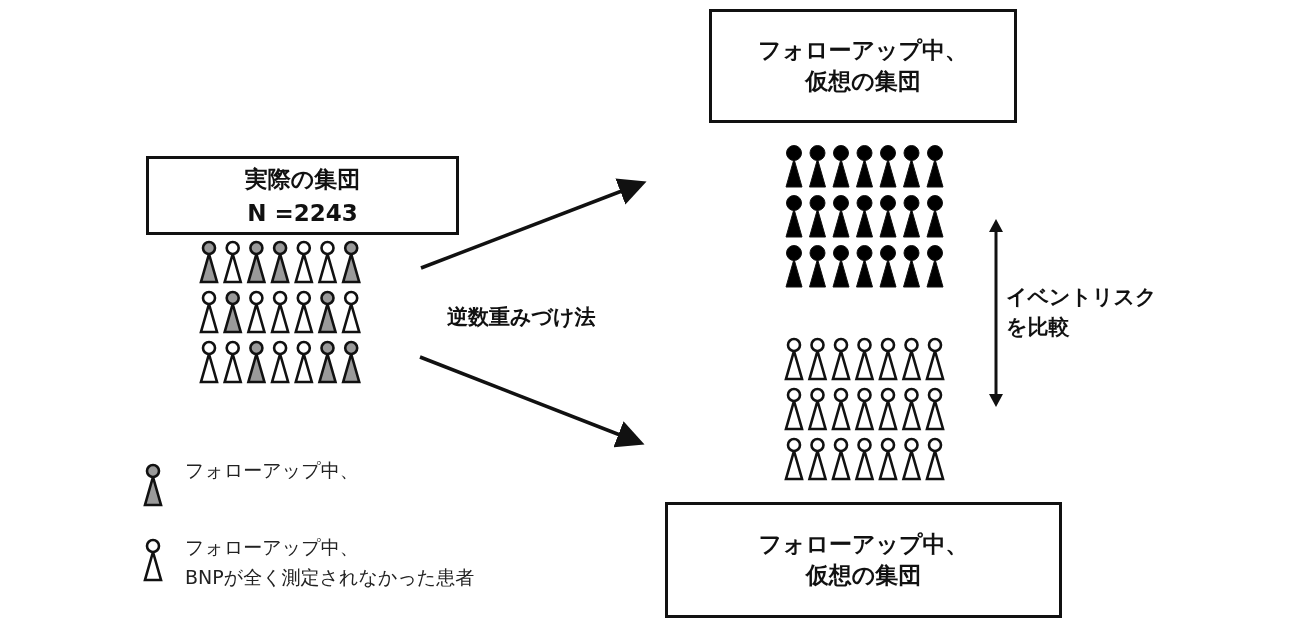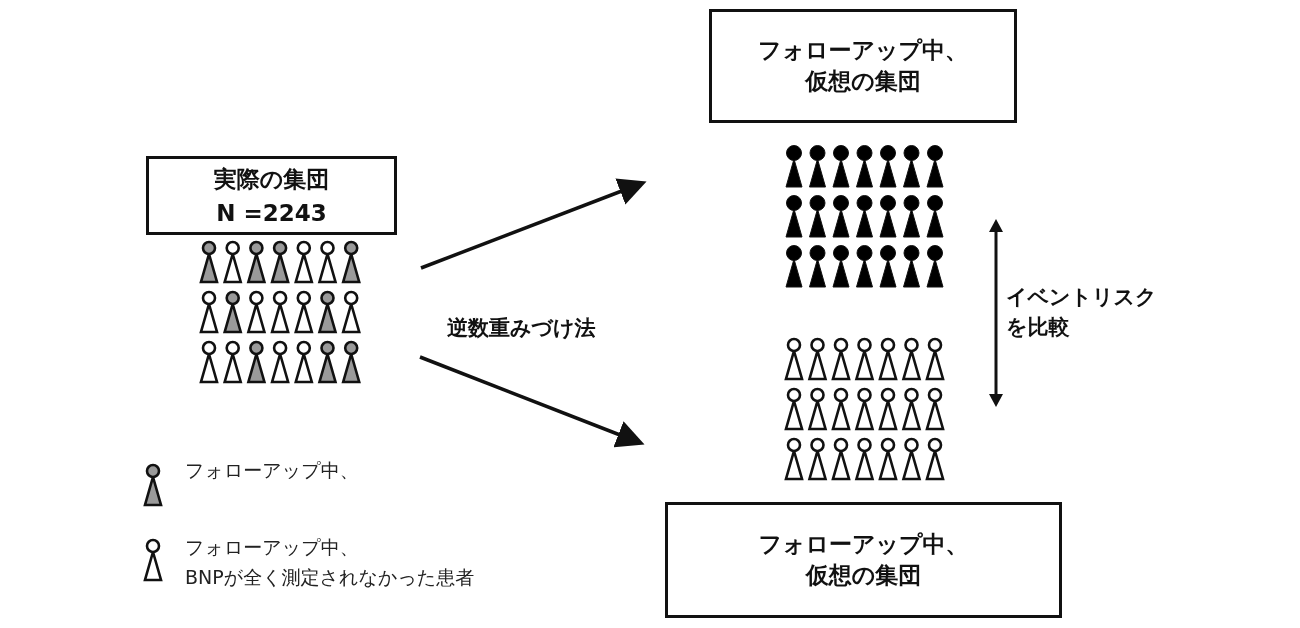--- a/index.html
+++ b/index.html
@@ -2,25 +2,25 @@
 <html><head>
   <meta charset="utf-8">
   <style>
     html, body { margin: 0; padding: 0; background: #ffffff; }
     body { width: 1300px; height: 628px; position: relative; overflow: hidden;
            font-family: "DejaVu Sans", "Liberation Sans", sans-serif; color: #111; }
     .box { position: absolute; box-sizing: border-box; border: 3px solid #111; background: #fff;
            display: flex; flex-direction: column; align-items: center; justify-content: center;
            text-align: center; font-weight: bold; font-size: 23px; line-height: 31px; }
     .box span { display: block; white-space: nowrap; }
-    #box-actual { left: 146px; top: 156px; width: 251px; height: 79px; font-size: 23px; line-height: 34px; }
+    #box-actual { left: 146px; top: 156px; width: 313px; height: 79px; font-size: 23px; line-height: 34px; }
     #box-measured { left: 709px; top: 9px; width: 308px; height: 114px; }
     #box-unmeasured { left: 665px; top: 502px; width: 397px; height: 116px; }
     .label { position: absolute; white-space: nowrap; font-size: 21px; font-weight: bold; }
-    #method-label { left: 447px; top: 314px; }
+    #method-label { left: 447px; top: 303px; }
     #compare-label { left: 1006px; top: 282px; text-align: left; line-height: 30px; width: 188px; }
     #compare-label span { display: block; }
     .legend-text { position: absolute; left: 185px; font-size: 19px; line-height: 30px; color: #222; white-space: nowrap; }
     .legend-text span { display: block; }
     #legend-1-text { top: 455px; }
     #legend-2-text { top: 532px; }
     svg#canvas { position: absolute; left: 0; top: 0; }
   </style>
 </head>
 <body>

